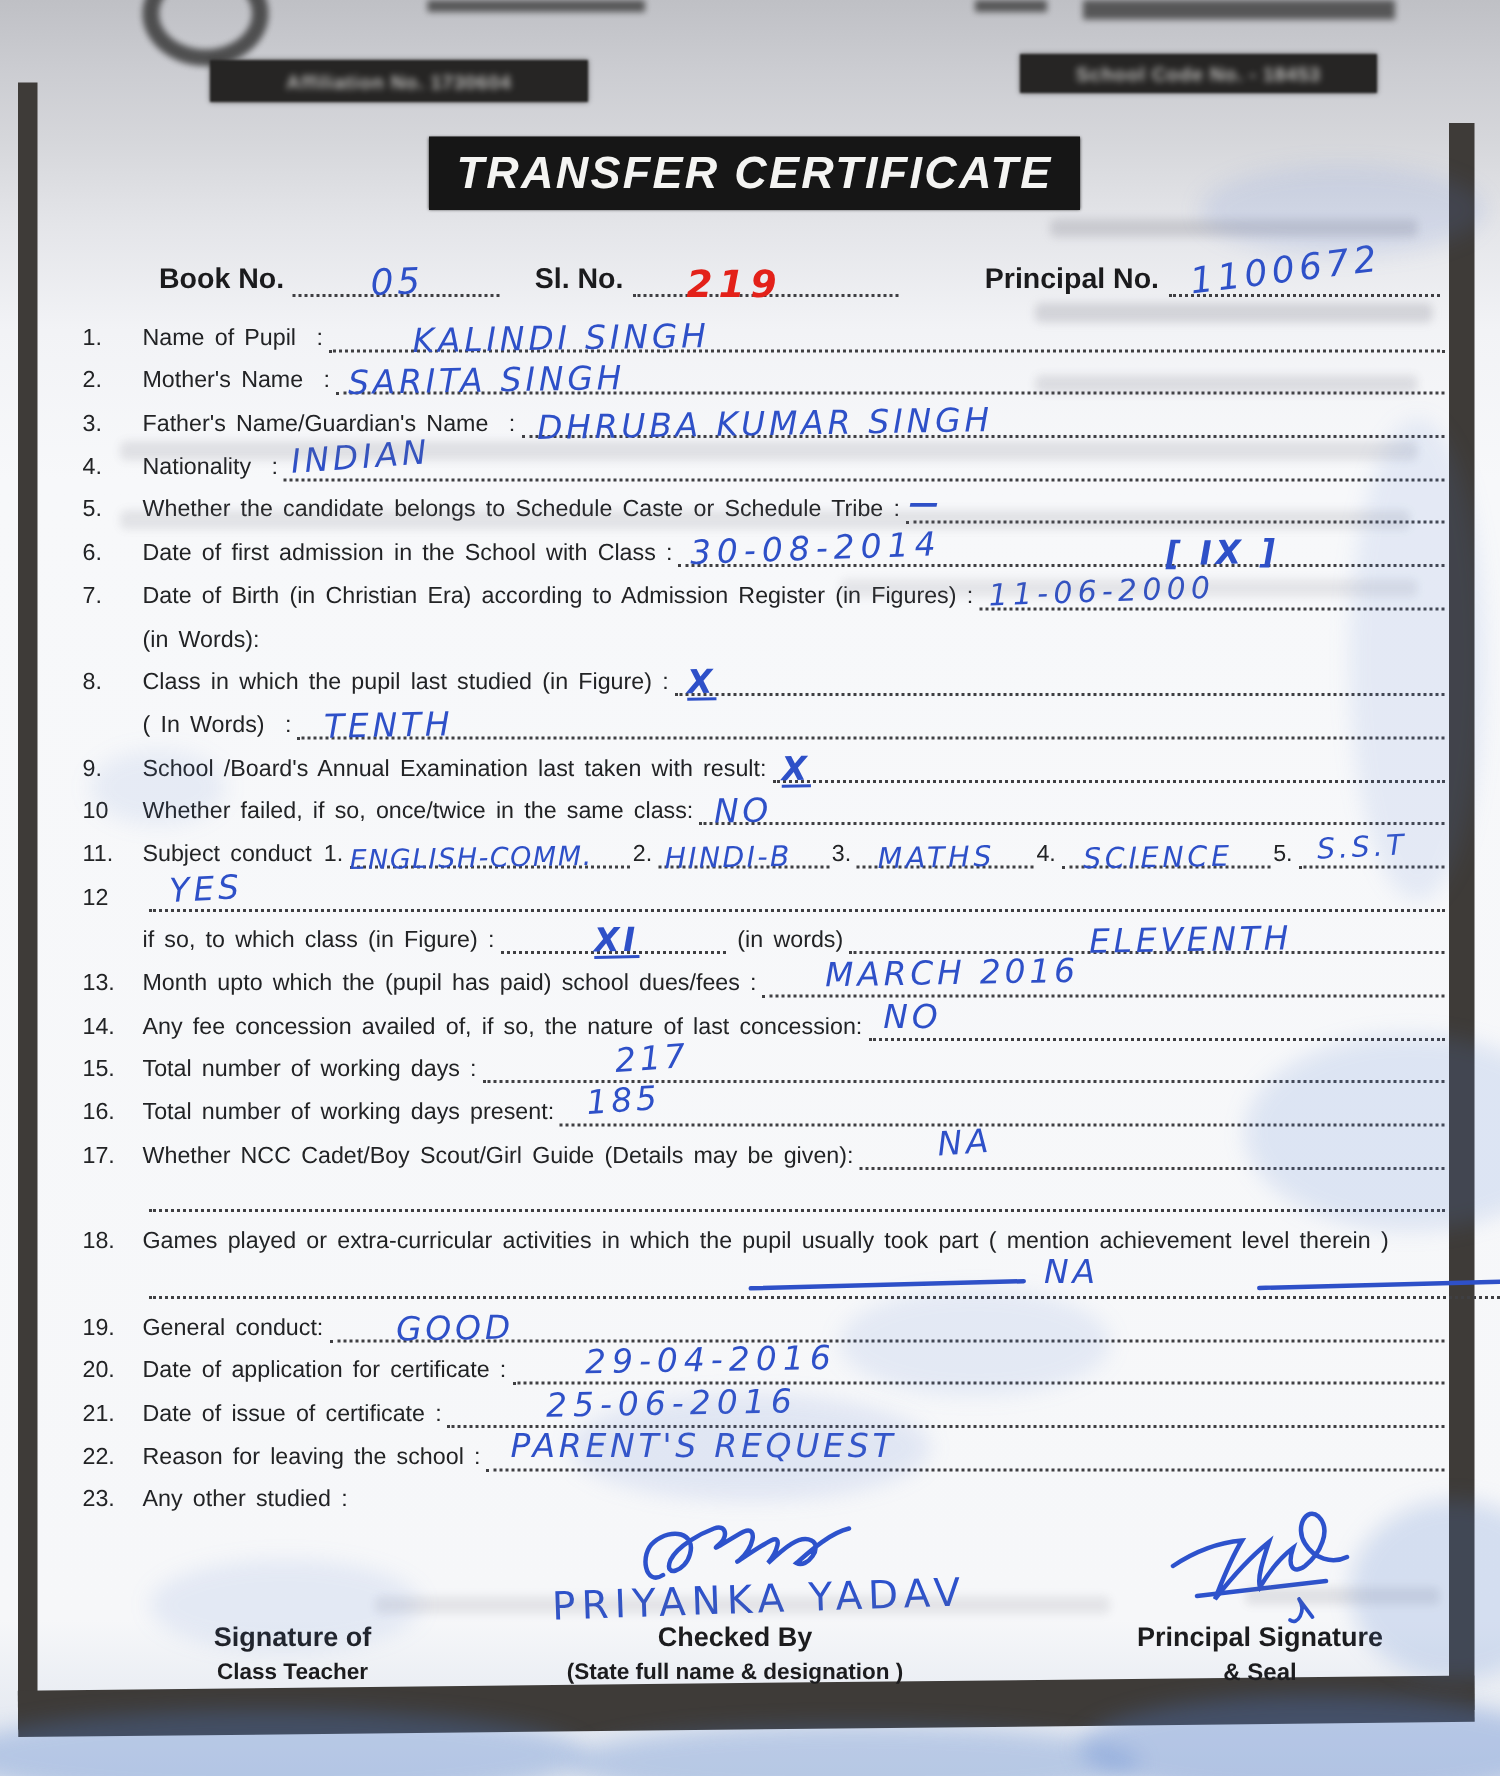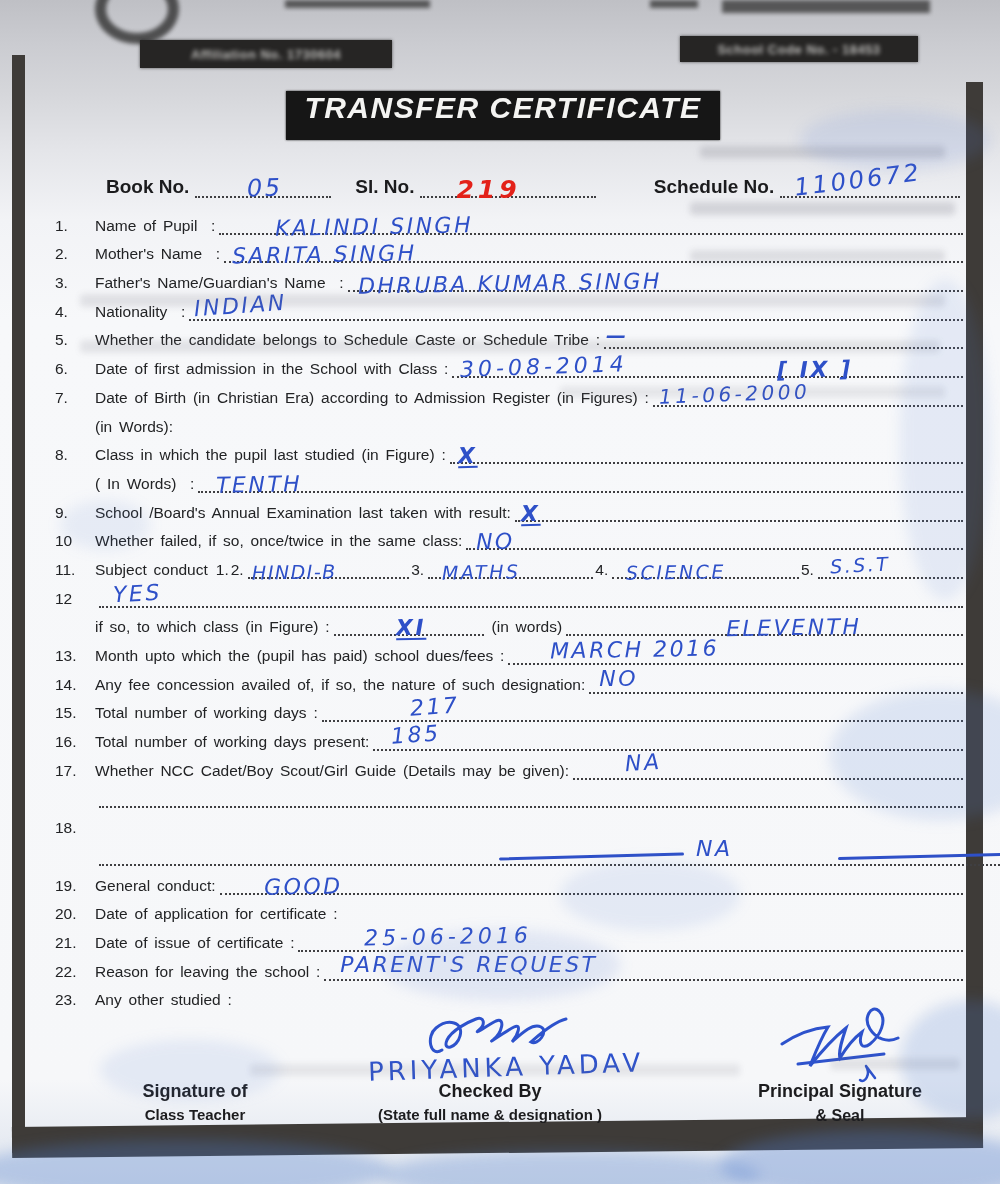--- a/index.html
+++ b/index.html
@@ -11,21 +11,21 @@
   .abs{position:absolute;}
   
   .cut-circle{left:95px;top:-26px;width:62px;height:48px;border:11px solid #3a3a3a;border-radius:50%;filter:blur(2px);opacity:.85;}
   .cut-bar{background:#3c3c3c;filter:blur(2px);opacity:.8;}
   
   .blurbox{background:#262524;display:flex;align-items:center;justify-content:center;filter:blur(.6px);box-shadow:0 0 3px rgba(30,30,30,.7);}
   .blurbox span{color:#bdbcba;font-size:13px;font-weight:700;letter-spacing:.5px;filter:blur(2px);white-space:nowrap;}
   
   .band{background:#3e3b38;}
   
-  .title-box{left:286px;top:91px;width:434px;height:49px;background:#161616;display:flex;justify-content:center;box-shadow:0 0 2px #222;}
+  .title-box{left:286px;top:91px;width:434px;height:49px;background:#161616;display:flex;align-items:center;justify-content:center;box-shadow:0 0 2px #222;}
   .title-text{color:#f4f4f2;font-size:30px;font-weight:800;font-style:italic;letter-spacing:1.5px;white-space:nowrap;}
   
   .book-row{left:58px;top:154px;width:902px;height:44px;display:flex;align-items:flex-end;}
   .bk-lbl{font-size:19px;font-weight:700;color:#1b1b1d;white-space:nowrap;padding-right:6px;margin-left:48px;}
   .bk-fill{border-bottom:2px dotted #3f3f42;display:flex;align-items:flex-end;height:36px;}
   .hw{font-family:"DejaVu Sans",sans-serif;color:#2e50c8;font-weight:500;font-size:20px;letter-spacing:2.5px;white-space:nowrap;line-height:1;transform:translateY(5px) rotate(-1deg);}
   .hw-lg{font-size:22px;}
   .hw-big{font-size:24px;}
   .stamp-red{font-family:"DejaVu Sans",sans-serif;color:#e32119;font-weight:700;font-size:25px;letter-spacing:4px;line-height:1;transform:translateY(6px);}
   
@@ -73,21 +73,21 @@
 
 <div class="abs book-row">
   <span class="bk-lbl">Book No.</span>
   <span class="bk-fill" style="width:155px;">
     <i class="hw hw-big" style="margin-left:52px;transform:translateY(4px) rotate(-2deg);">05</i>
   </span>
   <span class="bk-lbl" style="margin-left:24px;">Sl. No.</span>
   <span class="bk-fill" style="width:200px;">
     <i class="stamp-red" style="margin-left:36px;">219</i>
   </span>
-  <span class="bk-lbl" style="margin-left:58px;">Schedule No.</span>
+  <span class="bk-lbl" style="margin-left:58px;">Principal No.</span>
   <span class="bk-fill" style="width:205px;">
     <i class="hw hw-big" style="margin-left:14px;transform:translateY(-4px) rotate(-7deg);letter-spacing:3px;">1100672</i>
   </span>
 </div>
 
 <div class="abs items">
 
   <div class="line">
     <span class="num">1.</span>
     <span class="lbl">Name of Pupil  :</span>
@@ -177,20 +177,23 @@
     <span class="lbl">Whether failed, if so, once/twice in the same class:</span>
     <span class="fill">
         <i class="hw hw-lg" style="margin-left:10px;">NO</i>
       </span>
   </div>
 
   <div class="line">
     <span class="num">11.</span>
     <span class="lbl">Subject conduct</span>
     <span class="subnum" style="margin-left:8px;">1.</span>
+    <span class="fill">
+        <i class="hw" style="margin-left:0;font-size:18px;letter-spacing:1px;">ENGLISH-COMM.</i>
+      </span>
     <span class="subnum">2.</span>
     <span class="fill">
         <i class="hw" style="margin-left:4px;font-size:19px;letter-spacing:1.5px;">HINDI-B</i>
       </span>
     <span class="subnum">3.</span>
     <span class="fill">
         <i class="hw" style="margin-left:14px;font-size:19px;">MATHS</i>
       </span>
     <span class="subnum">4.</span>
     <span class="fill">
@@ -223,21 +226,21 @@
   <div class="line">
     <span class="num">13.</span>
     <span class="lbl">Month upto which the (pupil has paid) school dues/fees :</span>
     <span class="fill">
         <i class="hw hw-lg" style="margin-left:42px;transform:translateY(-2px) rotate(-1deg);">MARCH 2016</i>
       </span>
   </div>
 
   <div class="line">
     <span class="num">14.</span>
-    <span class="lbl">Any fee concession availed of, if so, the nature of such designation:</span>
+    <span class="lbl">Any fee concession availed of, if so, the nature of last concession:</span>
     <span class="fill">
         <i class="hw hw-lg" style="margin-left:10px;transform:translateY(-2px);">NO</i>
       </span>
   </div>
 
   <div class="line">
     <span class="num">15.</span>
     <span class="lbl">Total number of working days :</span>
     <span class="fill">
         <i class="hw hw-lg" style="margin-left:88px;transform:translateY(-2px) rotate(-4deg);">217</i>
@@ -259,20 +262,21 @@
         <i class="hw hw-lg" style="margin-left:52px;transform:translateY(-4px) rotate(-4deg);">NA</i>
       </span>
   </div>
   <div class="line">
     <span class="num"></span>
     <span class="fill"></span>
   </div>
 
   <div class="line">
     <span class="num">18.</span>
+    <span class="lbl lbl-wide">Games played or extra-curricular activities in which the pupil usually took part ( mention achievement level therein )</span>
   </div>
   <div class="line">
     <span class="num"></span>
     <span class="fill">
       <span class="stroke" style="margin-left:400px;width:185px;"></span>
       <i class="hw hw-lg" style="margin-left:12px;transform:translateY(-4px);">NA</i>
       <span class="stroke" style="margin-left:105px;width:165px;"></span>
     </span>
   </div>
 
@@ -280,20 +284,23 @@
     <span class="num">19.</span>
     <span class="lbl">General conduct:</span>
     <span class="fill">
         <i class="hw hw-lg" style="margin-left:44px;">GOOD</i>
       </span>
   </div>
 
   <div class="line">
     <span class="num">20.</span>
     <span class="lbl">Date of application for certificate :</span>
+    <span class="fill">
+        <i class="hw hw-lg" style="margin-left:48px;letter-spacing:4px;transform:translateY(-2px) rotate(-1deg);">29-04-2016</i>
+      </span>
   </div>
 
   <div class="line">
     <span class="num">21.</span>
     <span class="lbl">Date of issue of certificate :</span>
     <span class="fill">
         <i class="hw hw-lg" style="margin-left:66px;letter-spacing:4px;transform:translateY(-2px) rotate(-1deg);">25-06-2016</i>
       </span>
   </div>
 

